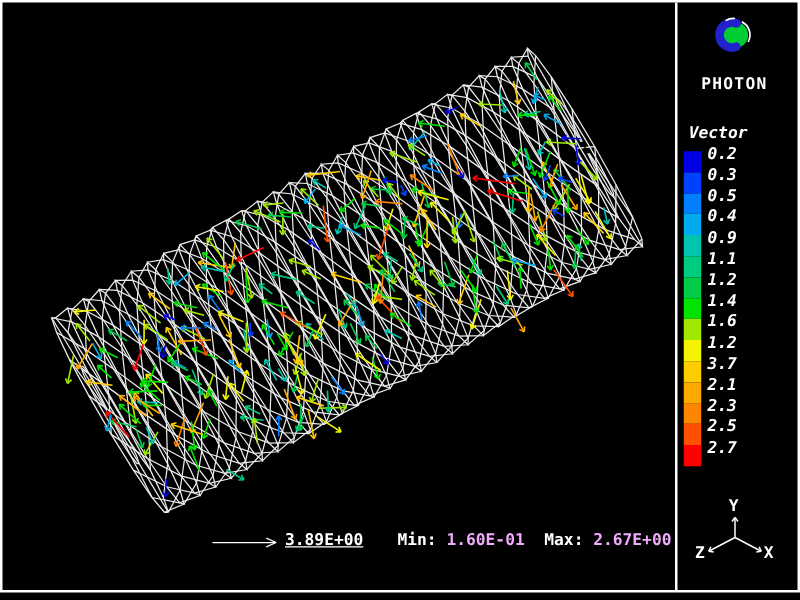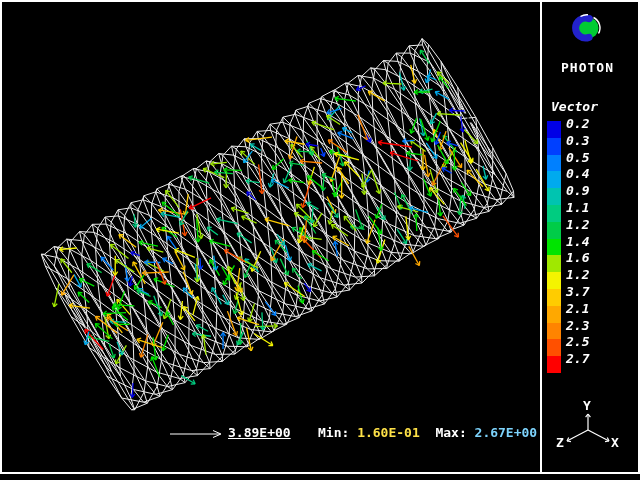--- a/index.html
+++ b/index.html
@@ -1035,21 +1035,21 @@
         <div class="llb">2.5</div>
       </div>
       <div class="lrow">
         <div class="lsw" style="background: rgb(255, 0, 0);"></div>
         <div class="llb">2.7</div>
       </div>
     </div>
 
   <div class="txt" id="scale-value">3.89E+00</div>
 
-  <div class="txt" id="minmax"><span>Min:</span><span> </span><span id="min-val" style="color: #fde047; margin-top: 28px;">1.60E-01</span><span>  </span><span>Max:</span><span> </span><span id="max-val" style="color: #7dd3fc;">2.67E+00</span></div>
+  <div class="txt" id="minmax"><span>Min:</span><span> </span><span id="min-val" style="color: #f0abfc; margin-top: 28px;">1.60E-01</span><span>  </span><span>Max:</span><span> </span><span id="max-val" style="color: #f0abfc;">2.67E+00</span></div>
 
 
   <div class="txt" id="triad-y">Y</div>
   <div class="txt" id="triad-z">Z</div>
   <div class="txt" id="triad-x">X</div>
 
   <div id="frame"></div>
   <div id="separator"></div>
 </div>
 

